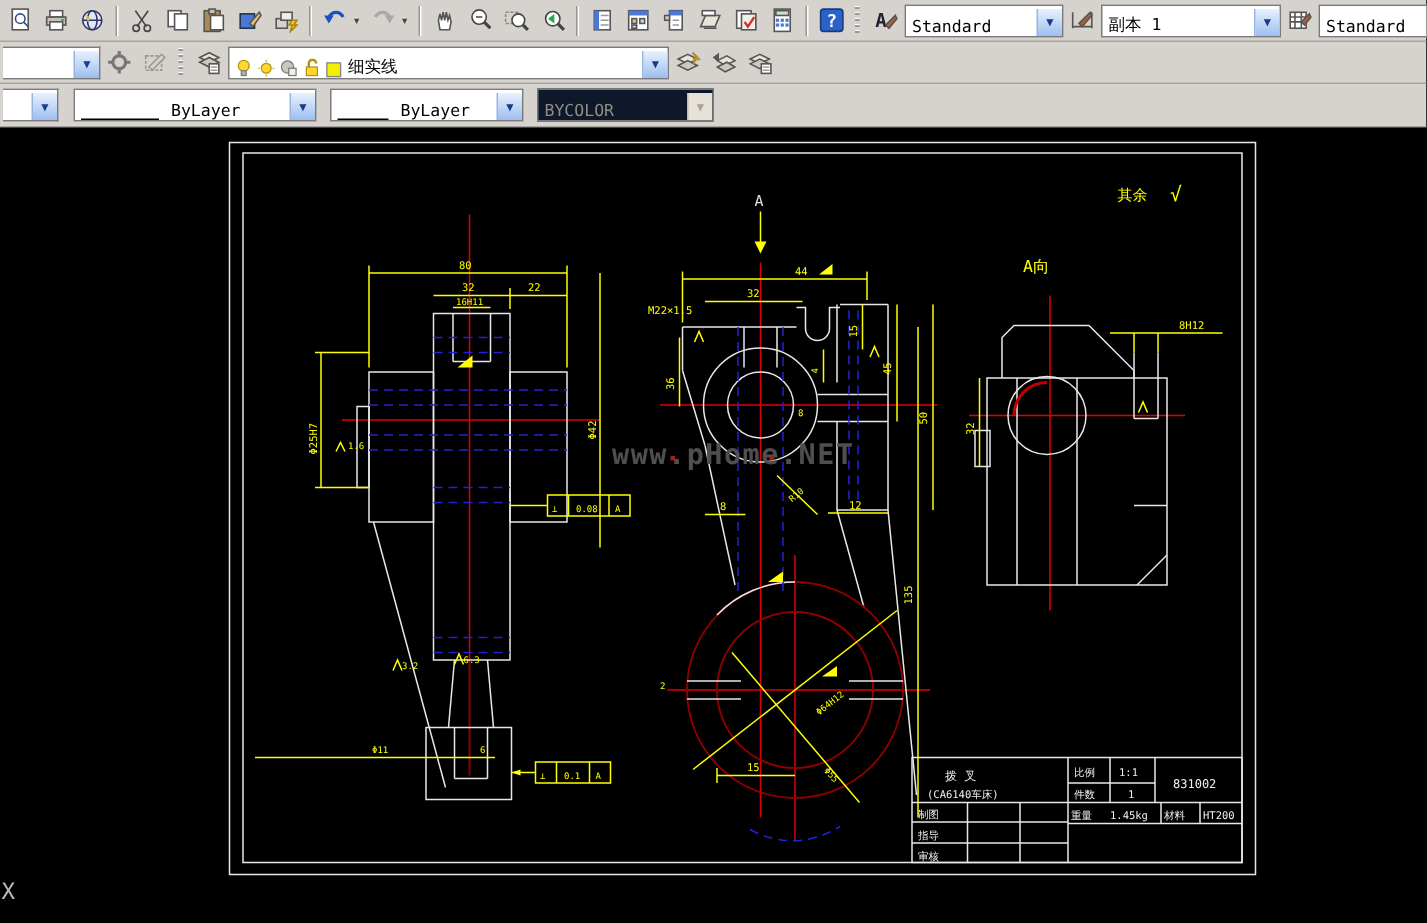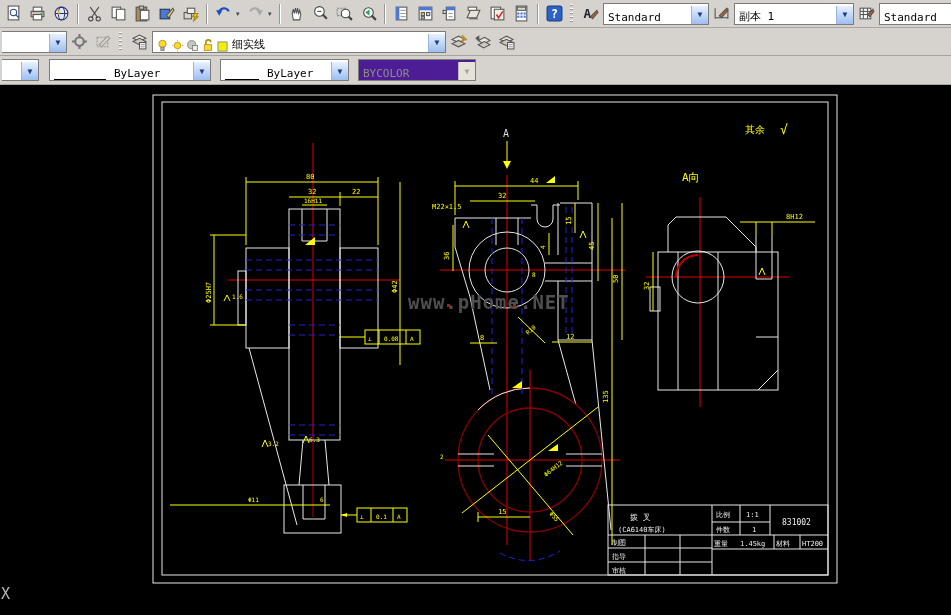--- a/index.html
+++ b/index.html
@@ -16,21 +16,21 @@
   .sep{width:0;height:20px;border-left:1px solid #9a9792;border-right:1px solid #ffffff;margin:0 3px;flex:0 0 auto;}
   .grip{width:5px;height:20px;margin:0 3px;flex:0 0 auto;
         background:repeating-linear-gradient(#fff 0 1px,#9a9792 1px 2px,transparent 2px 4px);
         background-size:3px 4px;background-repeat:repeat-y;}
   .combo{height:20px;background:#fff;border:1px solid #7b7b7b;display:flex;align-items:flex-end;
          font-size:11px;font-family:"DejaVu Sans Mono",monospace;color:#000;flex:0 0 auto;overflow:hidden;}
   .combo .val{padding:0 4px;white-space:nowrap;}
   .chev{width:16px;height:18px;margin-left:auto;flex:0 0 auto;
         background:linear-gradient(#e8f1fd,#9dbef0);border-left:1px solid #98b4e0;
         color:#1a3a8a;font-size:8px;display:flex;align-items:center;justify-content:center;}
-  .combo.disabled{background:#4c1d95;color:#8f8f85;}
+  .combo.disabled{background:#0f172a;color:#8f8f85;}
   .combo.disabled .chev{background:#e6e2da;color:#a7a399;border-left-color:#c0bcb2;}
   .dd{font-size:7px;color:#444;width:7px;flex:0 0 auto;}
   .linesample{height:1px;background:#000;margin:0 4px;flex:0 0 auto;}
   .canvas{position:relative;flex:1 1 auto;background:#000;overflow:hidden;}
   .cursorx{position:absolute;left:1px;top:500px;color:#b9b9b9;font-size:15px;
            font-family:"DejaVu Sans Mono",monospace;}
   svg text{font-family:"DejaVu Sans Mono",monospace;}
   .w{stroke:#e8e8e8;stroke-width:1;fill:none;}
   .y{stroke:#ffff00;stroke-width:1;fill:none;}
   .r{stroke:#e00000;stroke-width:1;fill:none;}

